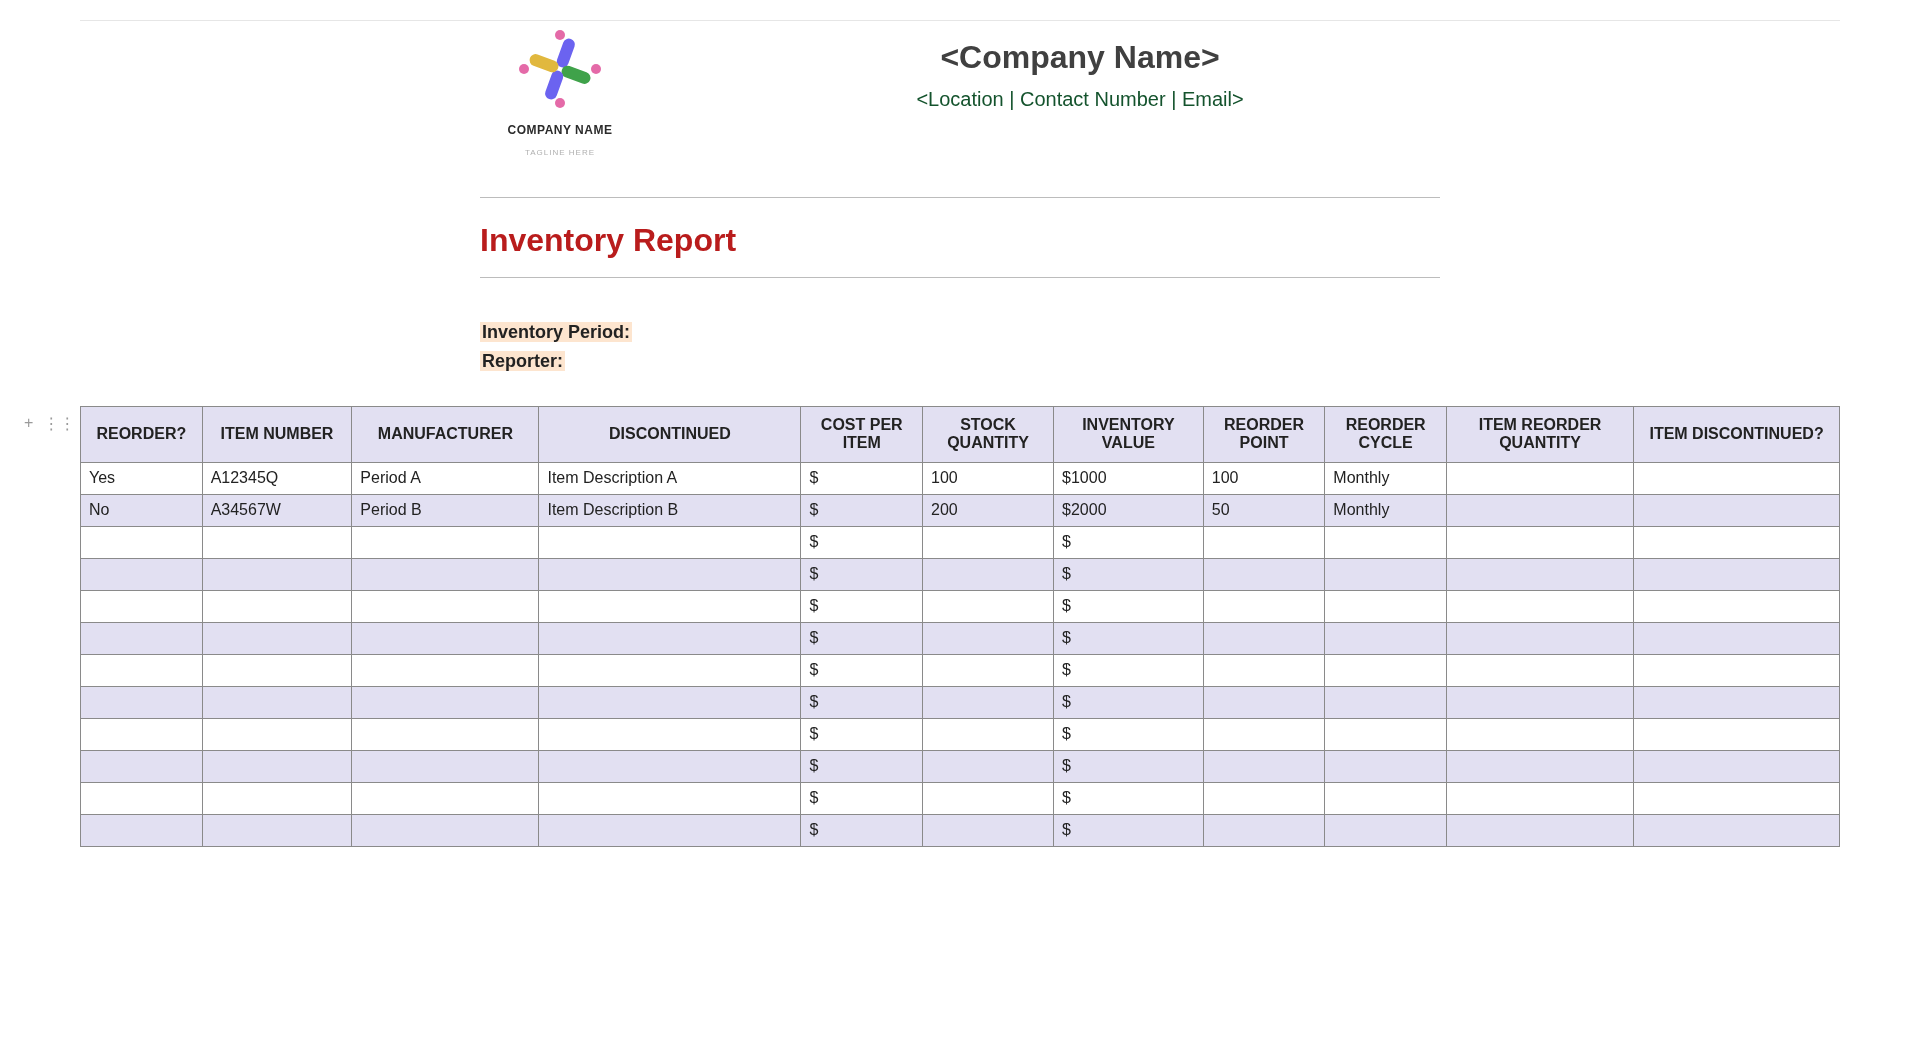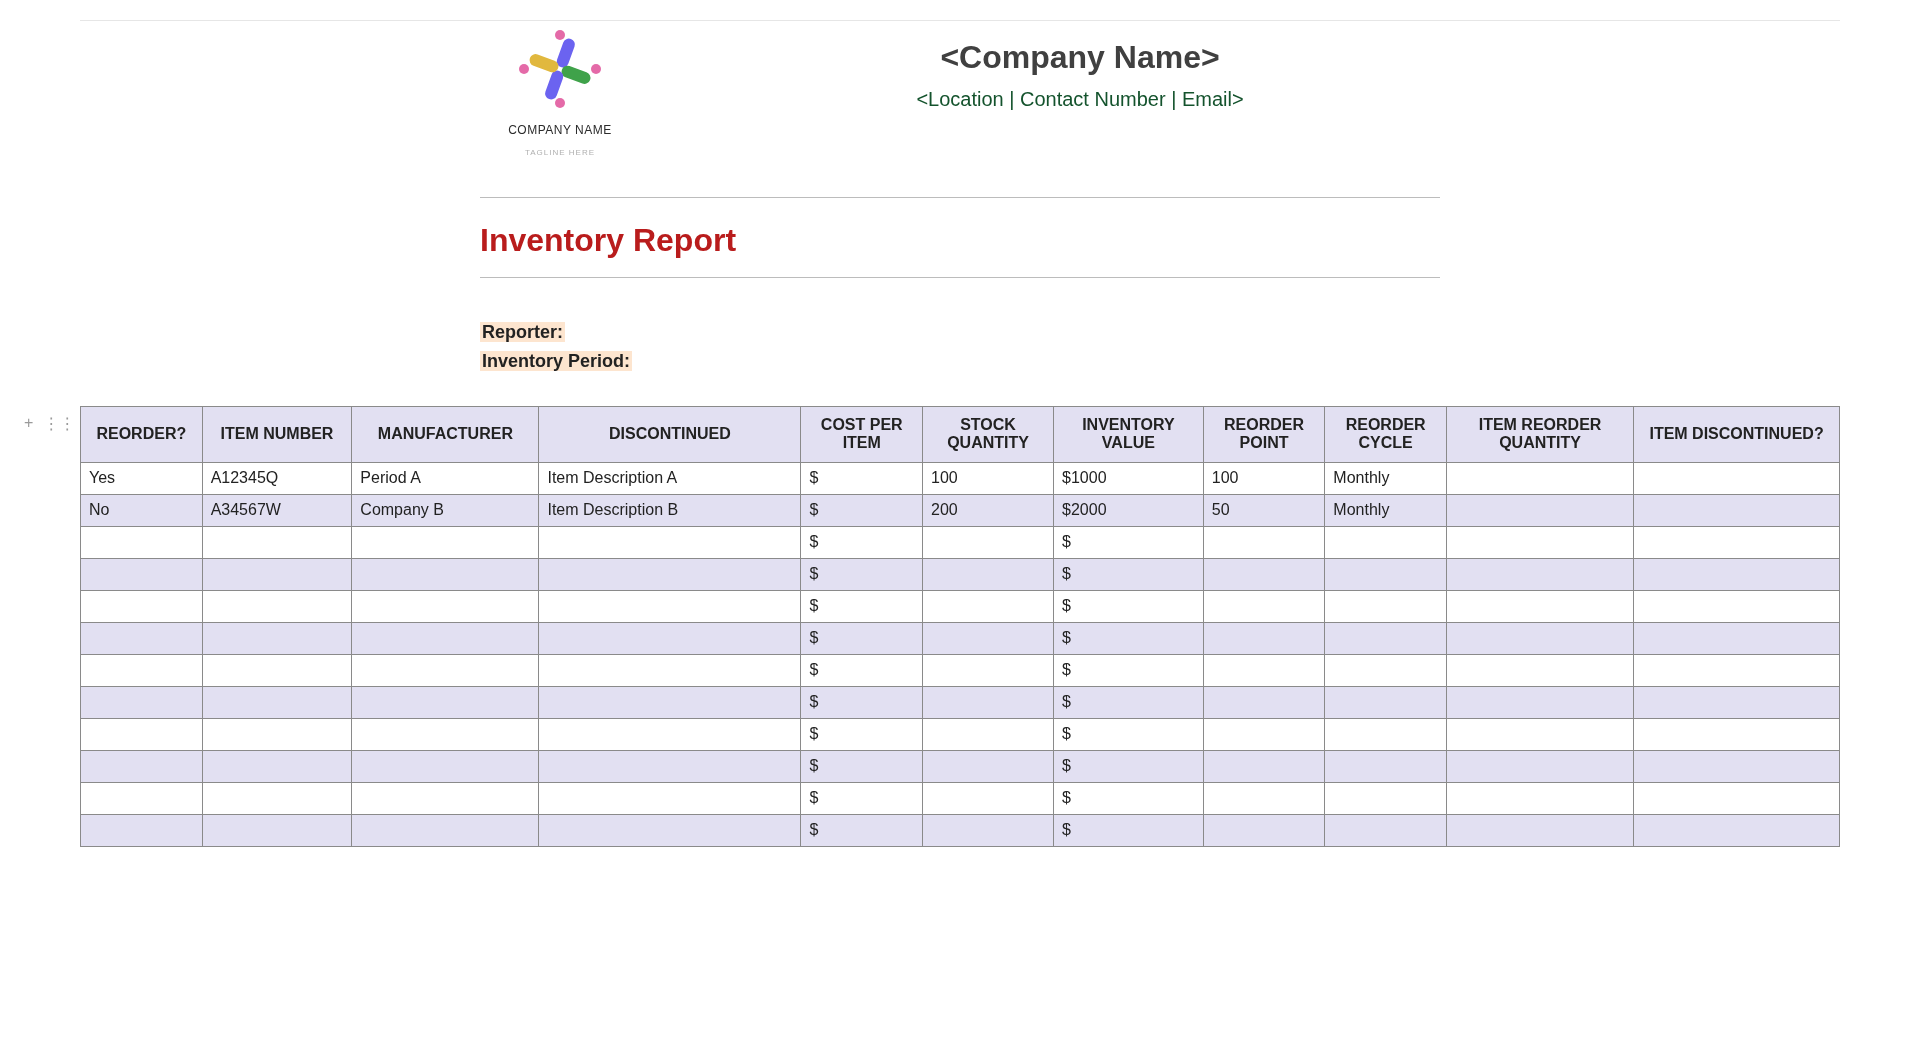--- a/index.html
+++ b/index.html
@@ -30,21 +30,21 @@
     gap: 80px;
     margin-bottom: 40px;
   }
   .logo-block {
     display: flex;
     flex-direction: column;
     align-items: center;
     width: 160px;
   }
   .logo-svg { width: 100px; height: 90px; }
-  .logo-name { font-size: 12px; font-weight: 400; color: #2b2b2b; letter-spacing: 0.5px; margin-top: 4px; }
+  .logo-name { font-size: 12px; font-weight: 700; color: #2b2b2b; letter-spacing: 0.5px; margin-top: 4px; }
   .logo-tag  { font-size: 8px; color: #b0b0b0; letter-spacing: 1px; margin-top: 11px; }
   .company-title-block { flex: 1; text-align: center; padding-top: 10px; }
   .company-name { font-size: 32px; font-weight: 700; color: #404040; }
   .company-sub  { font-size: 20px; color: #14532d; margin-top: 12px; }
   .section-rule {
     height: 1px;
     background: #bcbcbc;
     margin: 0 0 24px 0;
   }
   .report-title {
@@ -153,22 +153,22 @@
         <div class="company-name">&lt;Company Name&gt;</div>
         <div class="company-sub">&lt;Location | Contact Number | Email&gt;</div>
       </div>
     </div>
 
     <div class="section-rule"></div>
     <div class="report-title">Inventory Report</div>
     <div class="section-rule"></div>
 
     <div class="meta-block">
+      <div class="meta-line"><span class="meta-hl">Inventory Period:</span></div>
       <div class="meta-line"><span class="meta-hl">Reporter:</span></div>
-      <div class="meta-line"><span class="meta-hl">Inventory Period:</span></div>
     </div>
   </div>
 
   <div class="table-wrap">
     <div class="row-controls">
       <span>+</span>
       <span>⋮⋮</span>
     </div>
     <table class="inv">
       <colgroup>
@@ -209,21 +209,21 @@
             <td>100</td>
             <td>$1000</td>
             <td>100</td>
             <td>Monthly</td>
             <td></td>
             <td></td>
           </tr>
           <tr>
             <td>No</td>
             <td>A34567W</td>
-            <td>Company B</td>
+            <td>Period B</td>
             <td>Item Description B</td>
             <td>$</td>
             <td>200</td>
             <td>$2000</td>
             <td>50</td>
             <td>Monthly</td>
             <td></td>
             <td></td>
           </tr>
           <tr>

